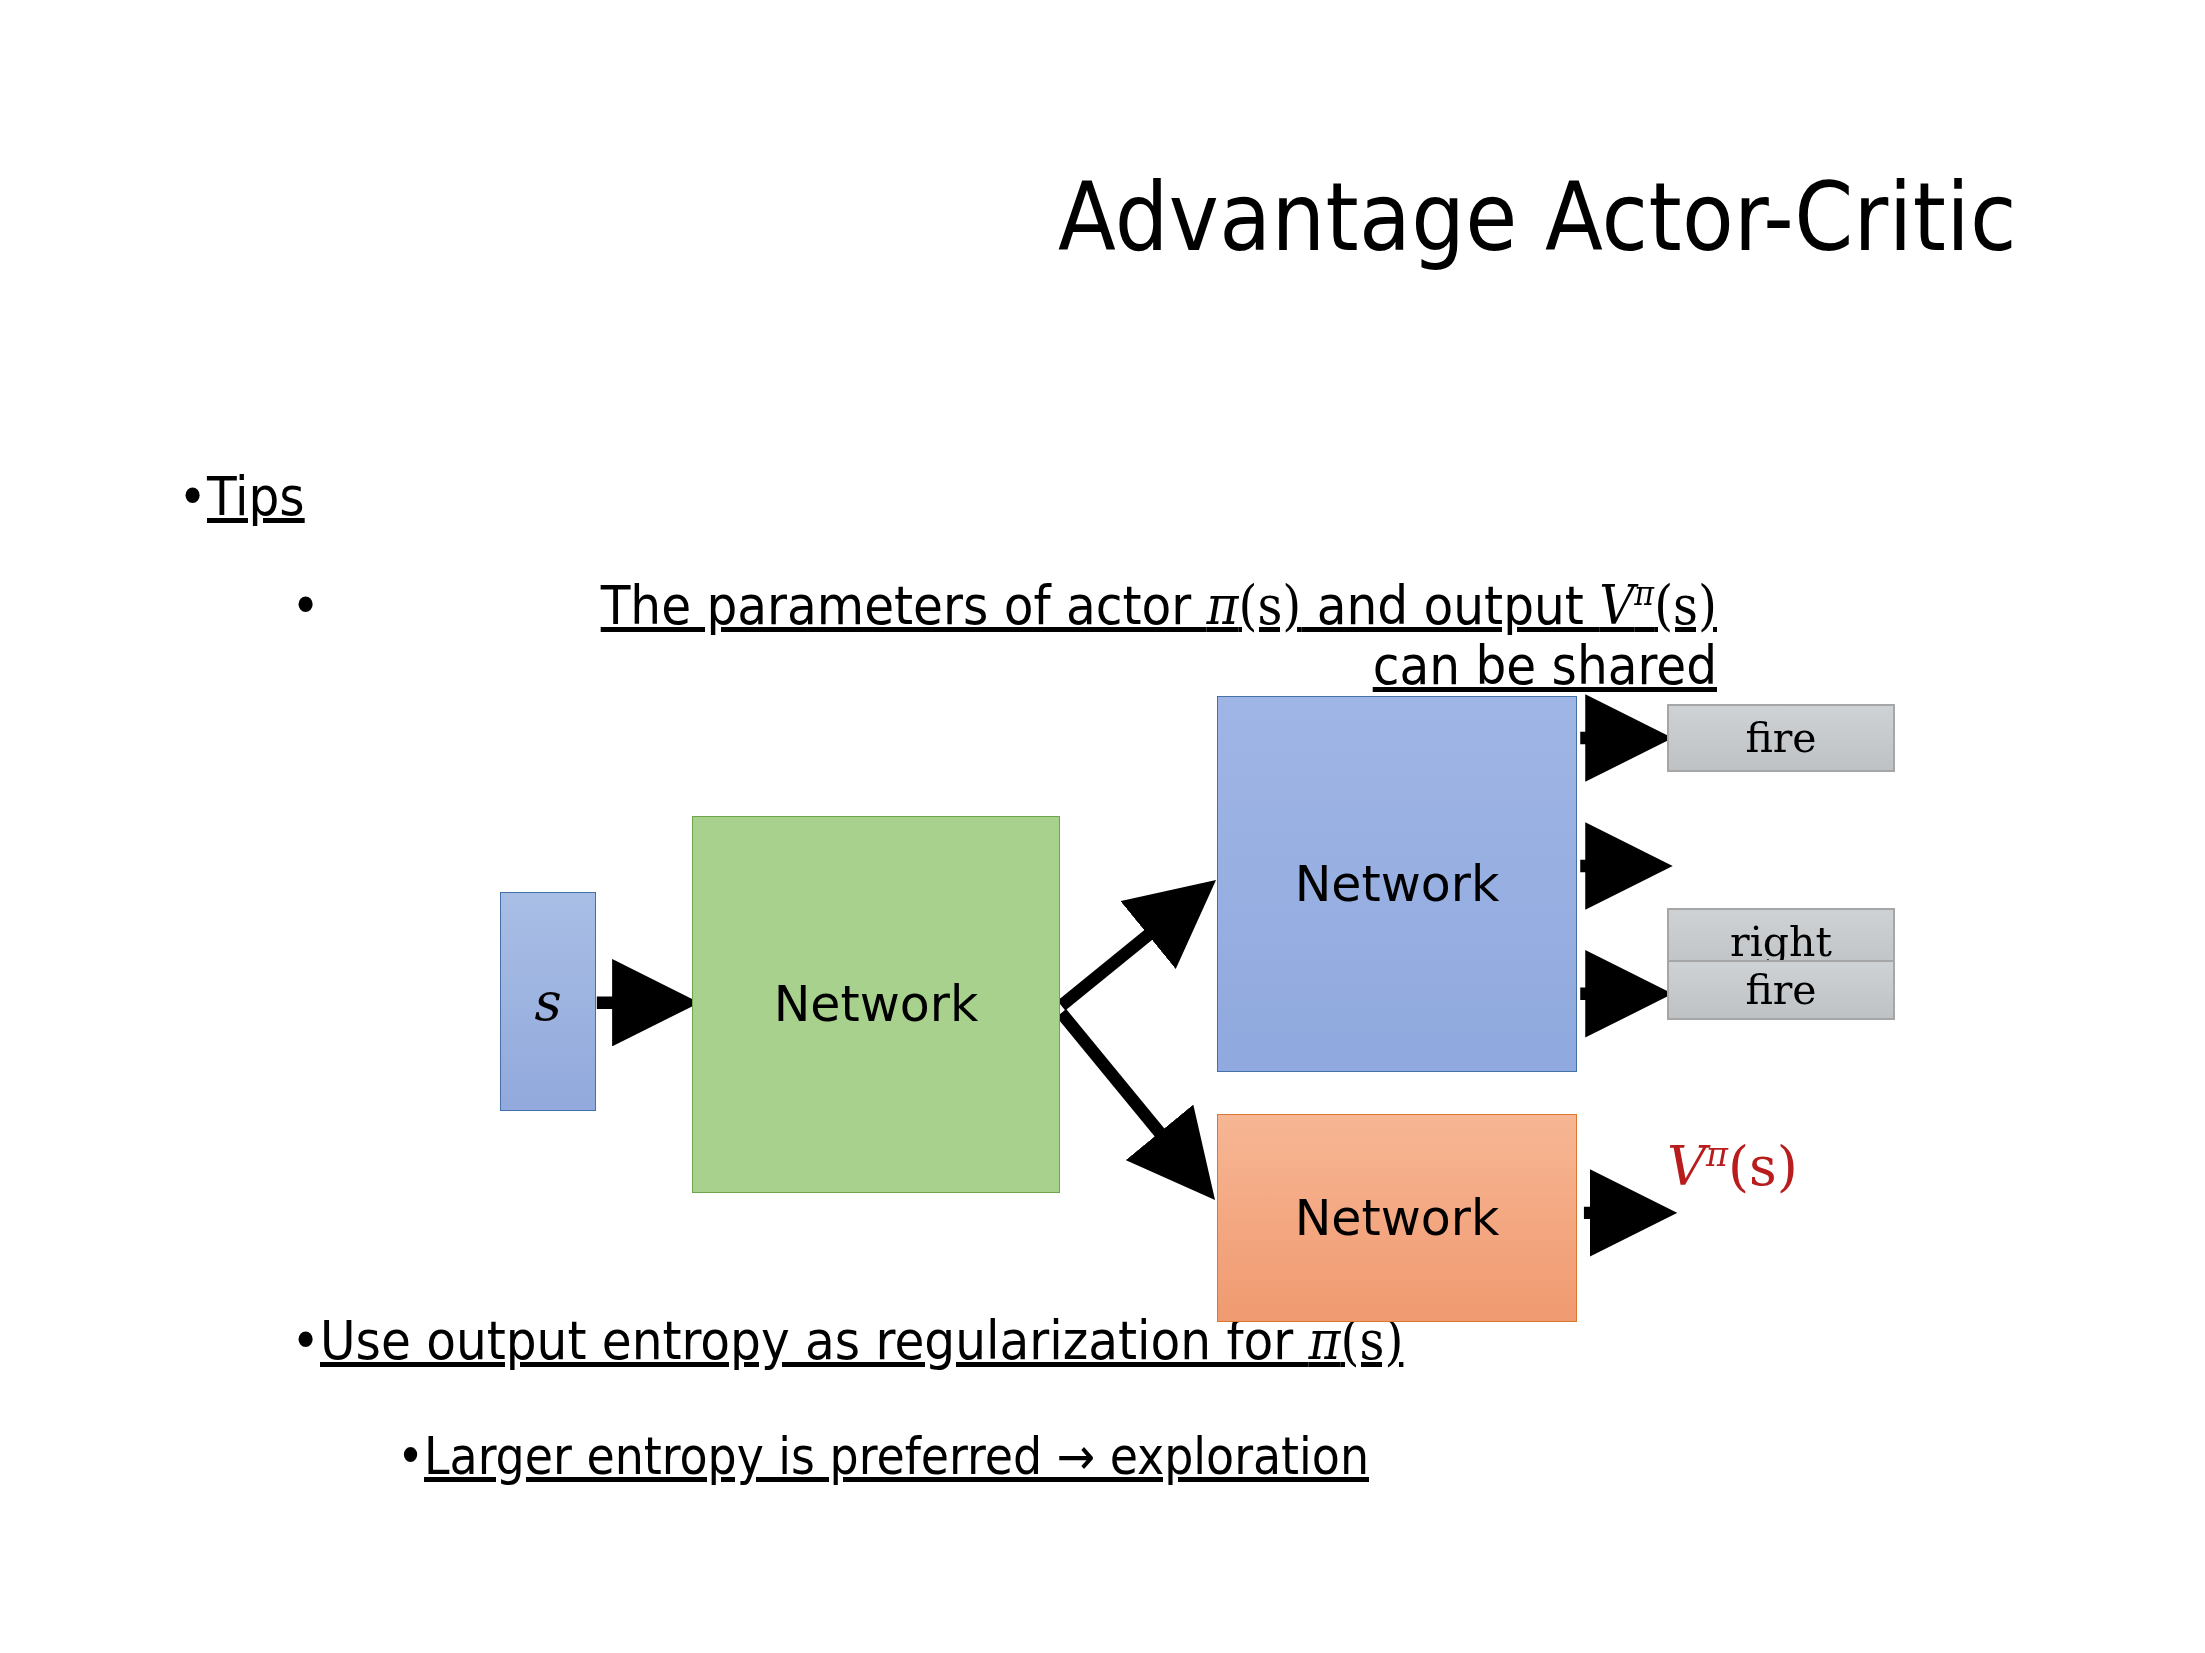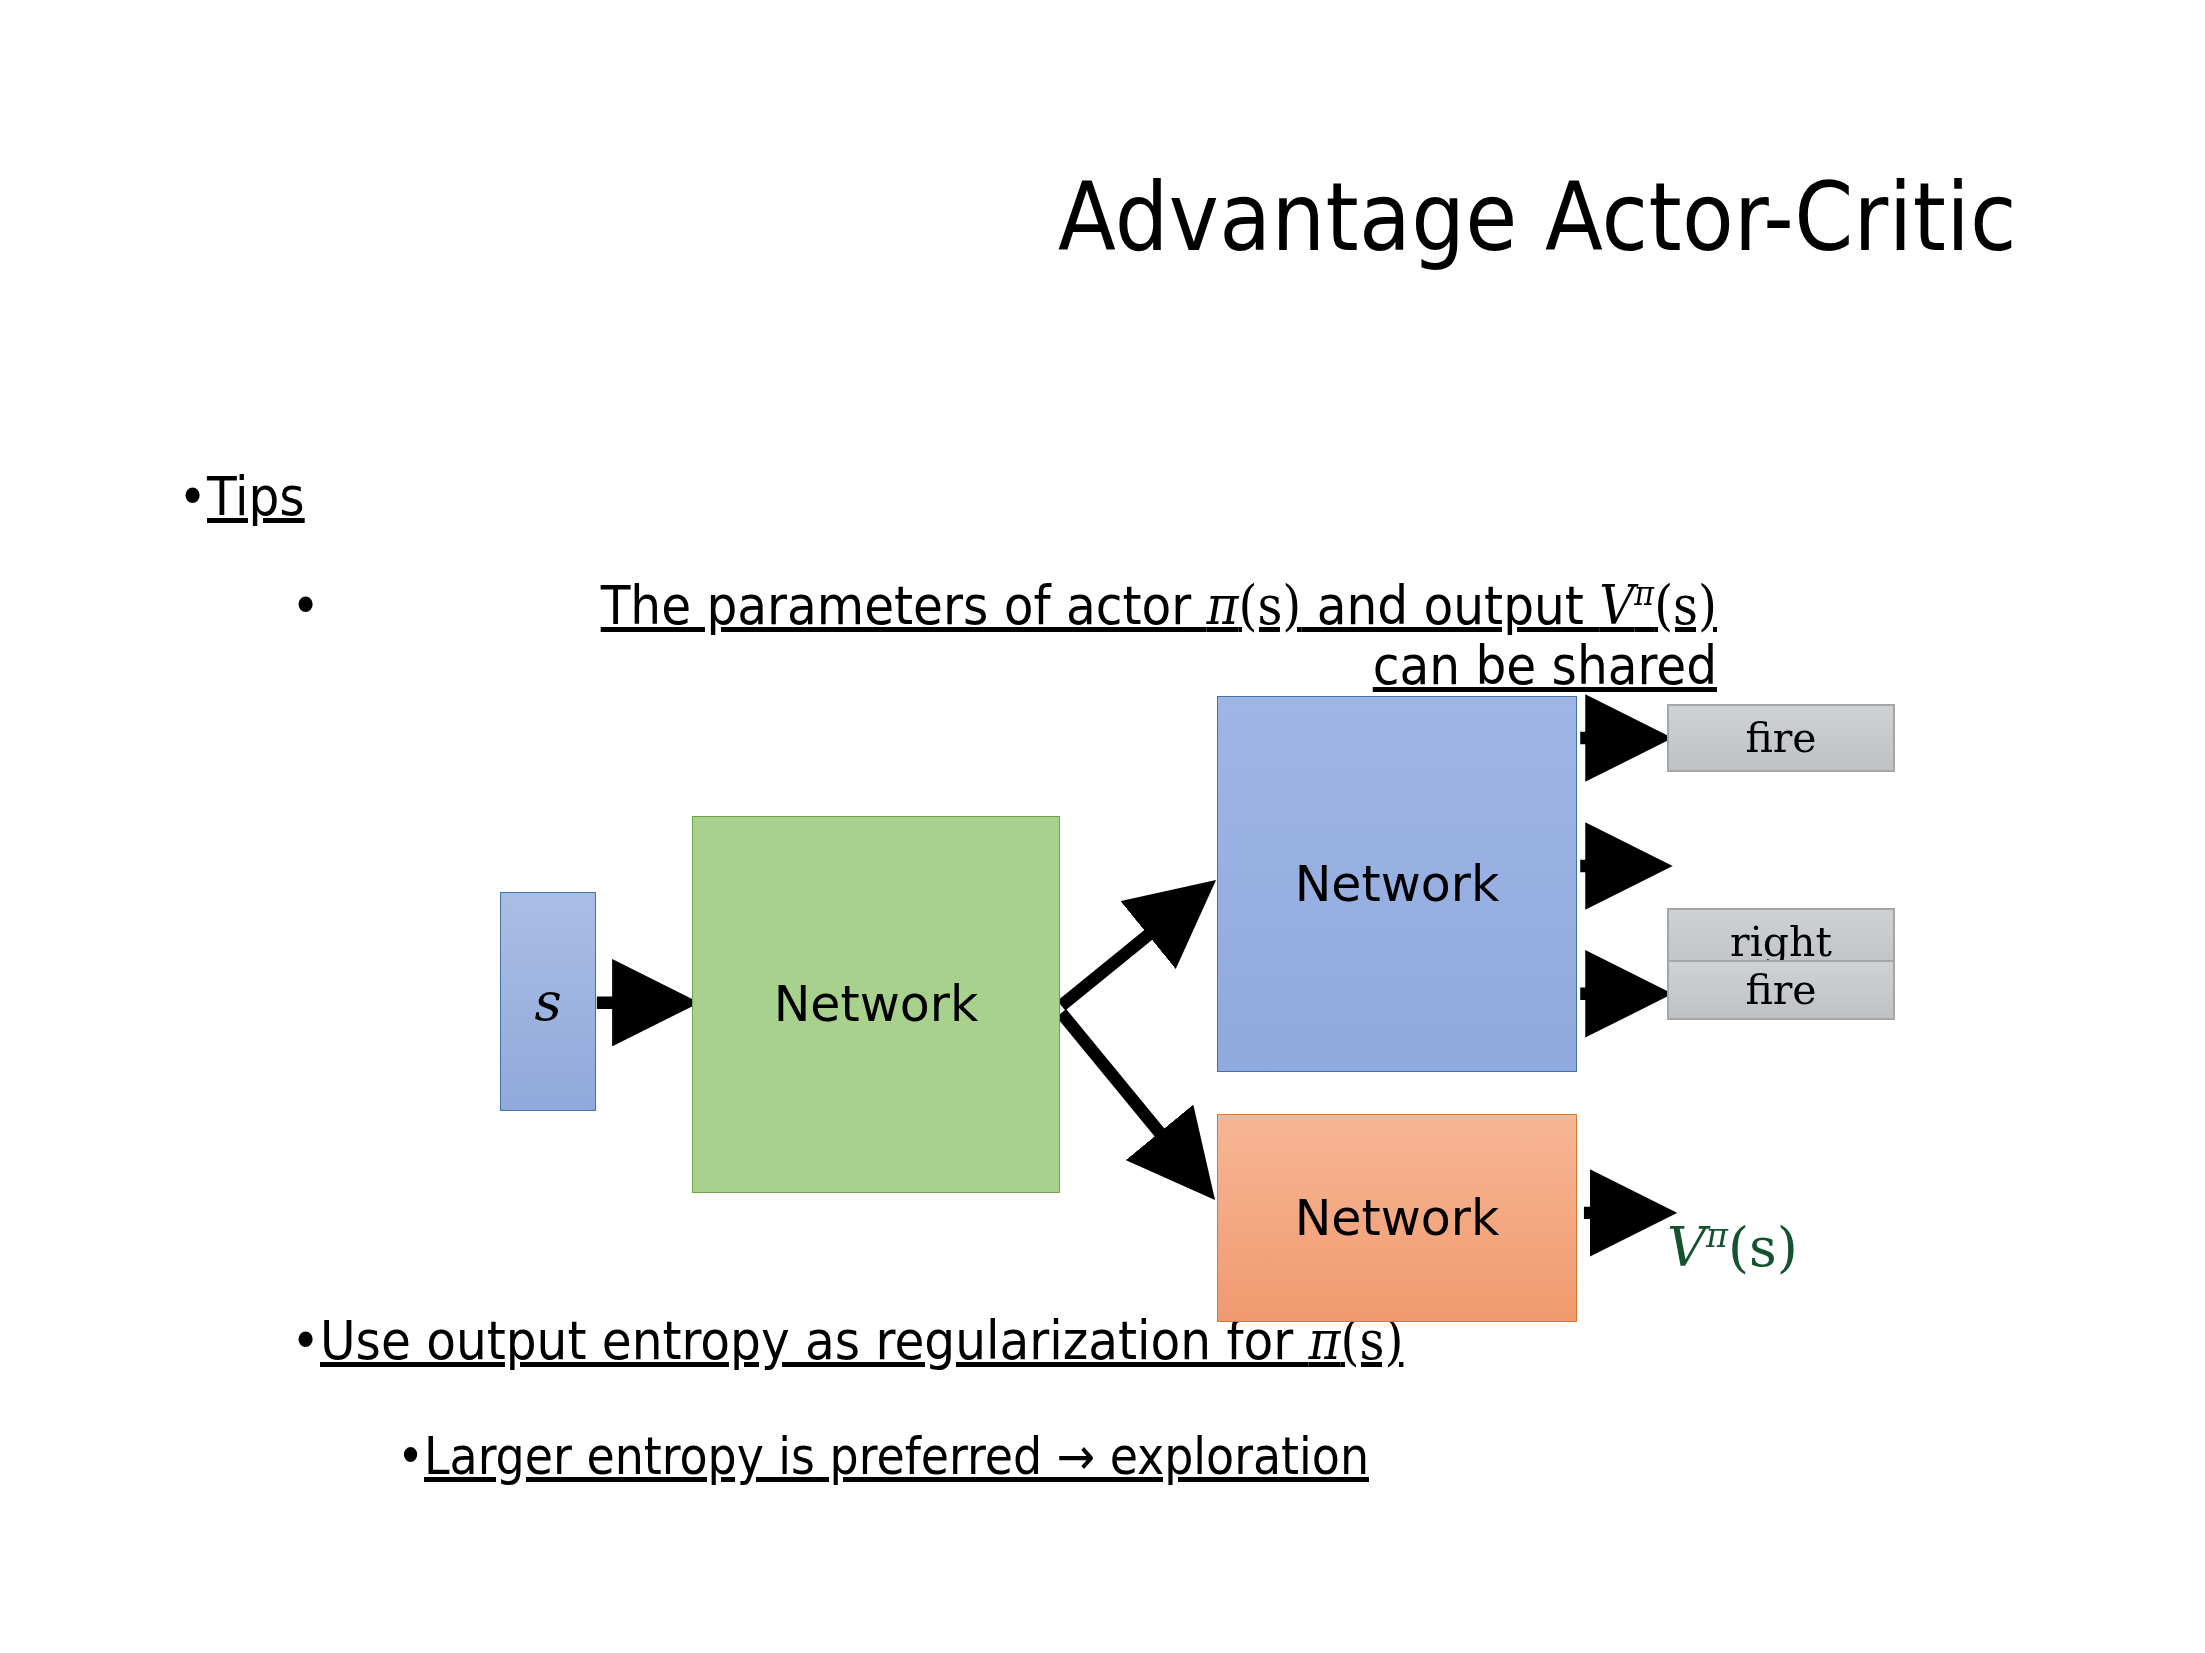--- a/index.html
+++ b/index.html
@@ -198,23 +198,23 @@
     font-size: 41px;
     color: #000000;
   }
   #out-left  { left: 1667px; top: 704px;  width: 228px; height: 68px; }
   #out-right { left: 1667px; top: 876px; width: 228px; height: 68px; margin-top: 32px; }
   #out-fire  { left: 1667px; top: 960px; width: 228px; height: 60px; }
 
   #critic-output {
     position: absolute;
     left: 1667px;
-    top: 1216px;
+    top: 1135px;
     font-size: 54px;
-    color: #14532d;
+    color: #b91c1c;
     white-space: nowrap;
     pointer-events: auto;
   }
 
   svg#arrows {
     position: absolute;
     left: 0; top: 0;
     width: 2205px;
     height: 1654px;
     overflow: visible;

